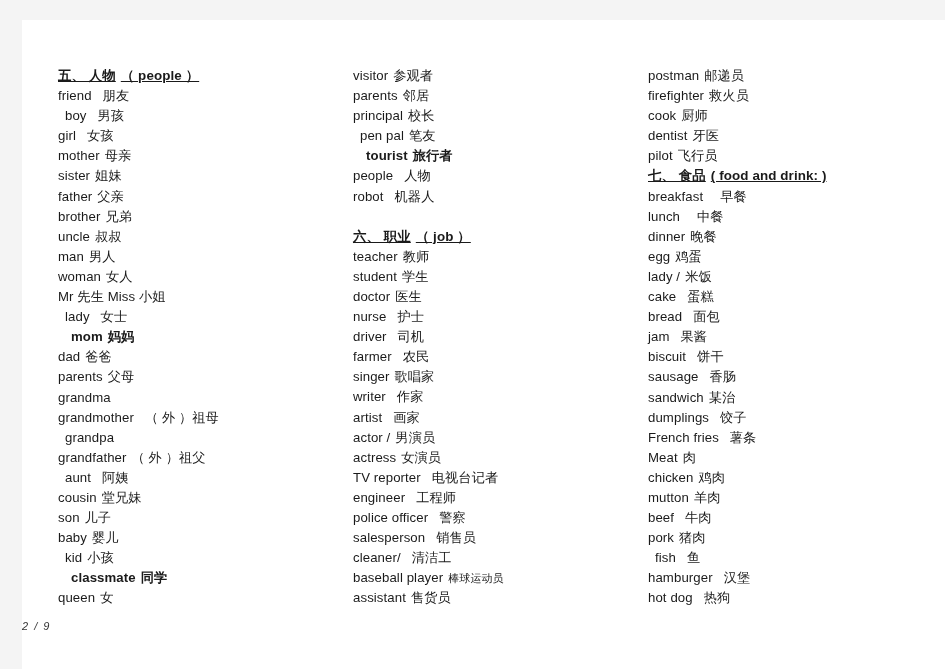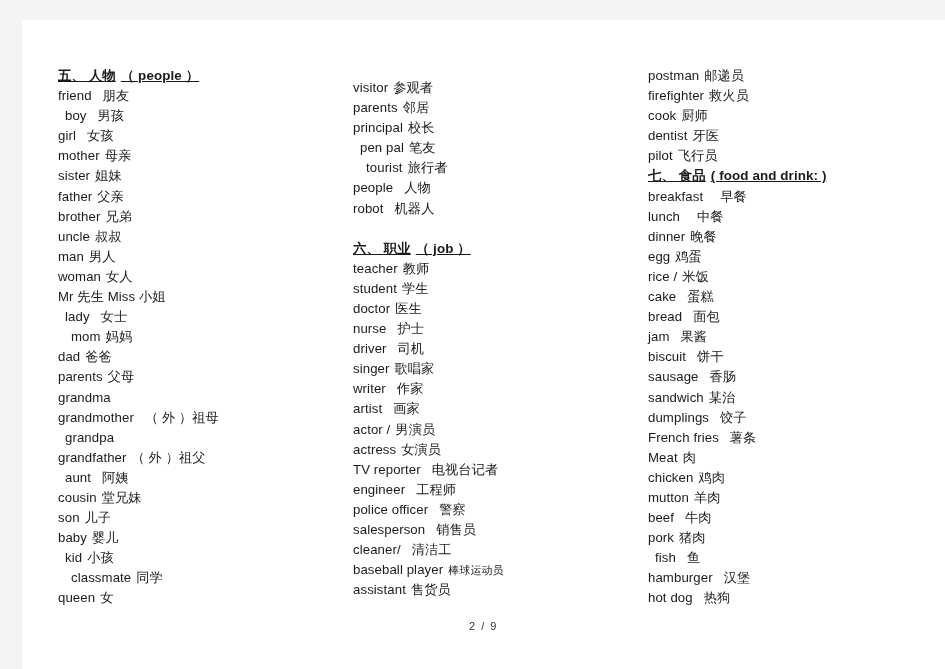--- a/index.html
+++ b/index.html
@@ -28,56 +28,56 @@
     top: 0;
     width: 923px;
     height: 600px;
   }
   .col {
     position: absolute;
     top: 46px;
     width: 290px;
   }
   .col-1 { left: 36px; }
-  .col-2 { left: 331px; margin-top: 12px; }
+  .col-2 { left: 331px; }
   .col-3 { left: 626px; }
 
   .entry {
     font-size: 13.2px;
     line-height: 20.1px;
     color: #1a1a1a;
     white-space: nowrap;
     letter-spacing: 0.1px;
   }
   .entry.heading {
     font-weight: bold;
     font-size: 13.4px;
     text-decoration: underline;
   }
   .entry.indent1 { padding-left: 7px; }
-  .entry.indent2 { padding-left: 13px; }
+  .entry.indent2 { padding-left: 13px; font-weight: bold; }
   .entry.spacer-before { margin-top: 20px; }
 
   .cn { }
   .cn.small {
     font-size: 11px;
   }
   .gap { width: 5px; display: inline-block; }
   .gap-wide { width: 11px; display: inline-block; }
   .gap-xwide { width: 17px; display: inline-block; }
 
   .footer {
     position: absolute;
     left: 0;
     top: 600px;
     width: 923px;
-    text-align: center;
     font-size: 11px;
     color: #333333;
     letter-spacing: 1.5px;
+    font-style: italic;
   }
 </style>
 </head>
 <body>
 
 <div class="page">
   <div class="columns">
     <div class="col col-1">
         <div class="entry heading"><span class="en">五、 人物</span><span class="gap"></span><span class="cn">（ people ）</span></div>
         <div class="entry"><span class="en">friend</span><span class="gap-wide"></span><span class="cn">朋友</span></div>
@@ -114,20 +114,21 @@
         <div class="entry indent1"><span class="en">pen pal</span><span class="gap"></span><span class="cn">笔友</span></div>
         <div class="entry indent2"><span class="en">tourist</span><span class="gap"></span><span class="cn">旅行者</span></div>
         <div class="entry"><span class="en">people</span><span class="gap-wide"></span><span class="cn">人物</span></div>
         <div class="entry"><span class="en">robot</span><span class="gap-wide"></span><span class="cn">机器人</span></div>
         <div class="entry heading spacer-before"><span class="en">六、 职业</span><span class="gap"></span><span class="cn">（ job ）</span></div>
         <div class="entry"><span class="en">teacher</span><span class="gap"></span><span class="cn">教师</span></div>
         <div class="entry"><span class="en">student</span><span class="gap"></span><span class="cn">学生</span></div>
         <div class="entry"><span class="en">doctor</span><span class="gap"></span><span class="cn">医生</span></div>
         <div class="entry"><span class="en">nurse</span><span class="gap-wide"></span><span class="cn">护士</span></div>
         <div class="entry"><span class="en">driver</span><span class="gap-wide"></span><span class="cn">司机</span></div>
+        <div class="entry"><span class="en">farmer</span><span class="gap-wide"></span><span class="cn">农民</span></div>
         <div class="entry"><span class="en">singer</span><span class="gap"></span><span class="cn">歌唱家</span></div>
         <div class="entry"><span class="en">writer</span><span class="gap-wide"></span><span class="cn">作家</span></div>
         <div class="entry"><span class="en">artist</span><span class="gap-wide"></span><span class="cn">画家</span></div>
         <div class="entry"><span class="en">actor /</span><span class="gap"></span><span class="cn">男演员</span></div>
         <div class="entry"><span class="en">actress</span><span class="gap"></span><span class="cn">女演员</span></div>
         <div class="entry"><span class="en">TV reporter</span><span class="gap-wide"></span><span class="cn">电视台记者</span></div>
         <div class="entry"><span class="en">engineer</span><span class="gap-wide"></span><span class="cn">工程师</span></div>
         <div class="entry"><span class="en">police officer</span><span class="gap-wide"></span><span class="cn">警察</span></div>
         <div class="entry"><span class="en">salesperson</span><span class="gap-wide"></span><span class="cn">销售员</span></div>
         <div class="entry"><span class="en">cleaner/</span><span class="gap-wide"></span><span class="cn">清洁工</span></div>
@@ -138,21 +139,21 @@
         <div class="entry"><span class="en">postman</span><span class="gap"></span><span class="cn">邮递员</span></div>
         <div class="entry"><span class="en">firefighter</span><span class="gap"></span><span class="cn">救火员</span></div>
         <div class="entry"><span class="en">cook</span><span class="gap"></span><span class="cn">厨师</span></div>
         <div class="entry"><span class="en">dentist</span><span class="gap"></span><span class="cn">牙医</span></div>
         <div class="entry"><span class="en">pilot</span><span class="gap"></span><span class="cn">飞行员</span></div>
         <div class="entry heading"><span class="en">七、 食品</span><span class="gap"></span><span class="cn">( food and drink: )</span></div>
         <div class="entry"><span class="en">breakfast</span><span class="gap-xwide"></span><span class="cn">早餐</span></div>
         <div class="entry"><span class="en">lunch</span><span class="gap-xwide"></span><span class="cn">中餐</span></div>
         <div class="entry"><span class="en">dinner</span><span class="gap"></span><span class="cn">晚餐</span></div>
         <div class="entry"><span class="en">egg</span><span class="gap"></span><span class="cn">鸡蛋</span></div>
-        <div class="entry"><span class="en">rice /</span><span class="gap"></span><span class="cn">米饭</span></div>
+        <div class="entry"><span class="en">lady /</span><span class="gap"></span><span class="cn">米饭</span></div>
         <div class="entry"><span class="en">cake</span><span class="gap-wide"></span><span class="cn">蛋糕</span></div>
         <div class="entry"><span class="en">bread</span><span class="gap-wide"></span><span class="cn">面包</span></div>
         <div class="entry"><span class="en">jam</span><span class="gap-wide"></span><span class="cn">果酱</span></div>
         <div class="entry"><span class="en">biscuit</span><span class="gap-wide"></span><span class="cn">饼干</span></div>
         <div class="entry"><span class="en">sausage</span><span class="gap-wide"></span><span class="cn">香肠</span></div>
         <div class="entry"><span class="en">sandwich</span><span class="gap"></span><span class="cn">某治</span></div>
         <div class="entry"><span class="en">dumplings</span><span class="gap-wide"></span><span class="cn">饺子</span></div>
         <div class="entry"><span class="en">French fries</span><span class="gap-wide"></span><span class="cn">薯条</span></div>
         <div class="entry"><span class="en">Meat</span><span class="gap"></span><span class="cn">肉</span></div>
         <div class="entry"><span class="en">chicken</span><span class="gap"></span><span class="cn">鸡肉</span></div>

